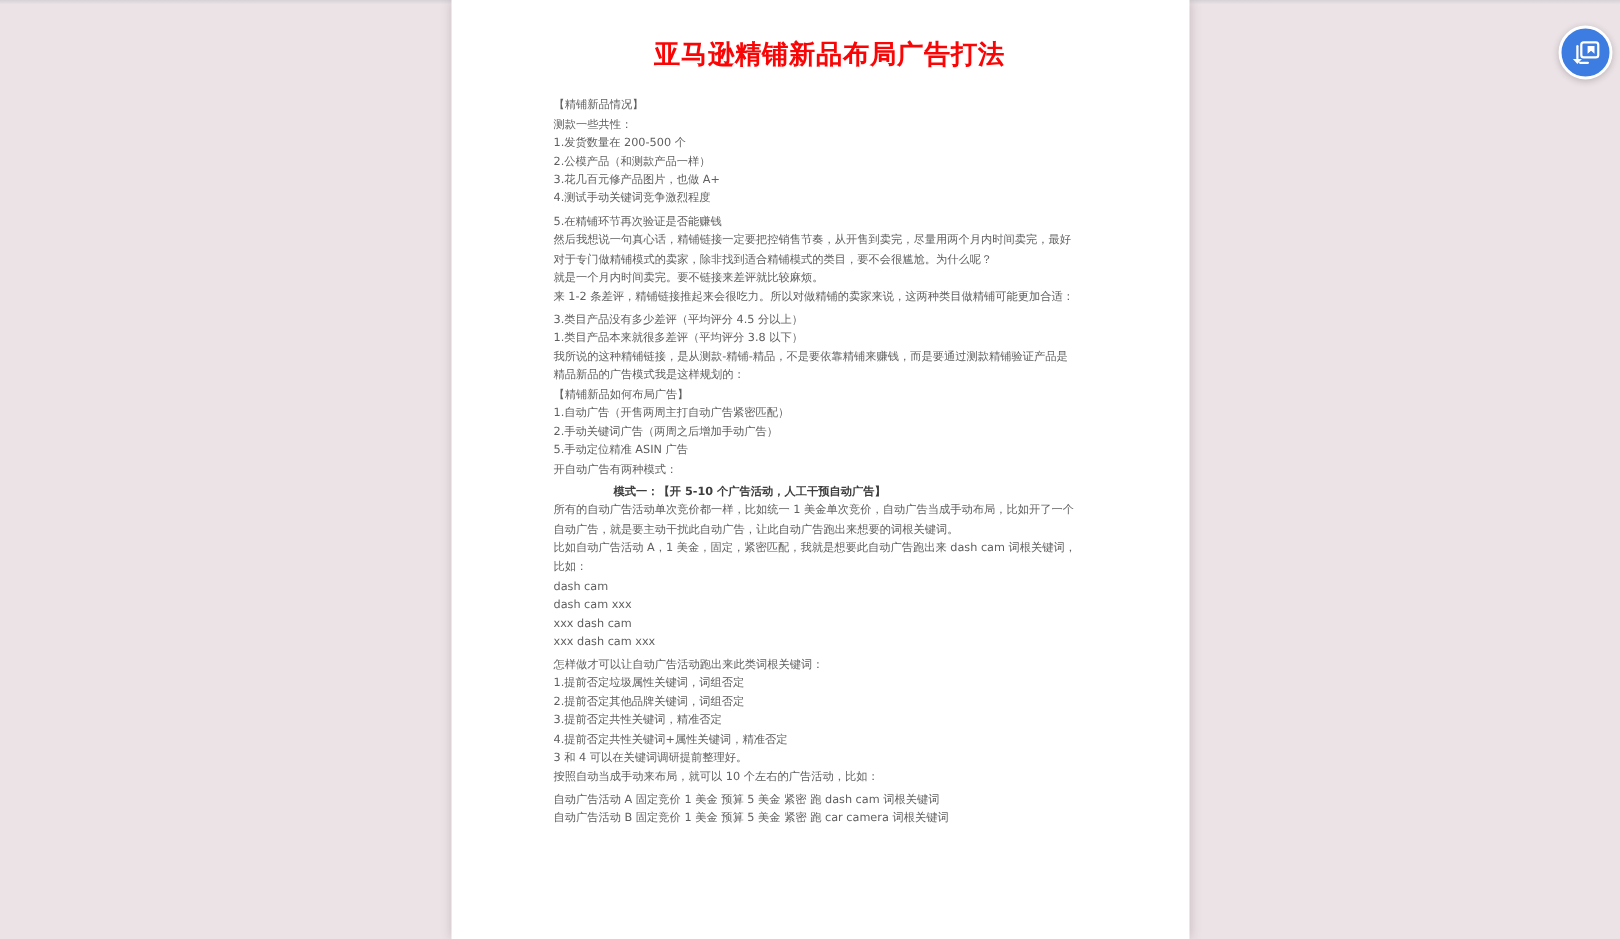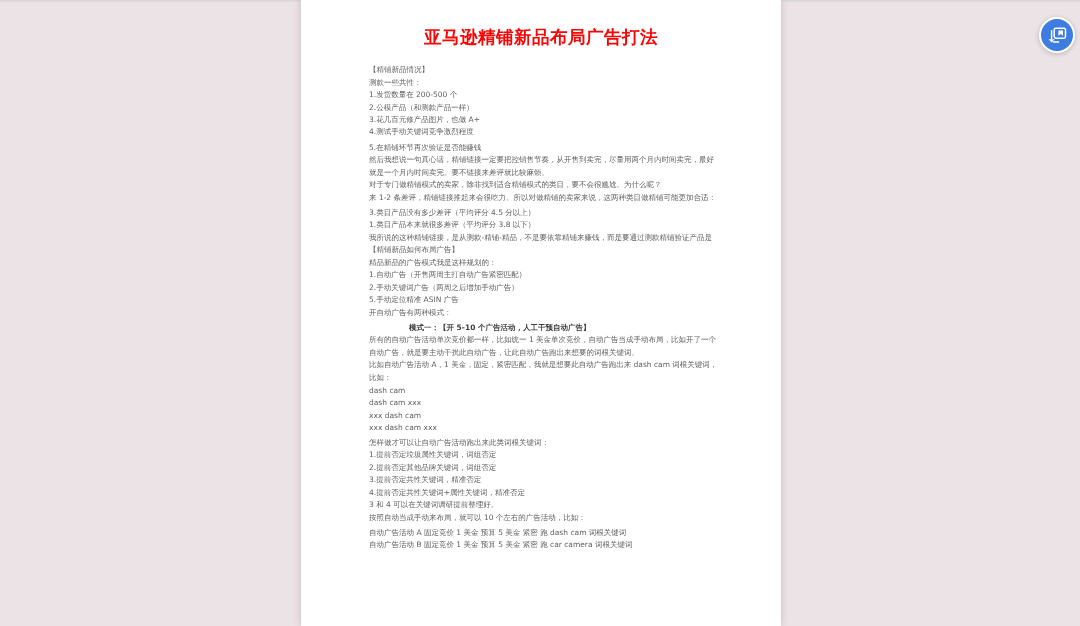--- a/index.html
+++ b/index.html
@@ -9,20 +9,21 @@
     font-family:"DejaVu Sans",sans-serif;
   }
   .top-edge{
     position:absolute;top:0;left:0;right:0;height:3px;
     background:linear-gradient(#d6d2d6,#ece3e6);
   }
   .page{
     position:absolute;left:301px;top:0;width:480px;height:626px;
     background:#ffffff;
     box-shadow:0 0 7px rgba(110,90,100,.30);
+    padding-left:12px;
   }
   .doc-title{
     margin:27px 10px 0;
     text-align:center;
     color:#fa0505;
     font-size:17.5px;
     font-weight:bold;
     letter-spacing:.5px;
     line-height:20px;
   }
@@ -59,28 +60,28 @@
   <h1 class="doc-title">亚马逊精铺新品布局广告打法</h1>
   <div class="content">
       <div class="line">【精铺新品情况】</div>
       <div class="line">测款一些共性：</div>
       <div class="line">1.发货数量在 200-500 个</div>
       <div class="line">2.公模产品（和测款产品一样）</div>
       <div class="line">3.花几百元修产品图片，也做 A+</div>
       <div class="line">4.测试手动关键词竞争激烈程度</div>
       <div class="line gap">5.在精铺环节再次验证是否能赚钱</div>
       <div class="line">然后我想说一句真心话，精铺链接一定要把控销售节奏，从开售到卖完，尽量用两个月内时间卖完，最好</div>
+      <div class="line">对于专门做精铺模式的卖家，除非找到适合精铺模式的类目，要不会很尴尬。为什么呢？</div>
       <div class="line">就是一个月内时间卖完。要不链接来差评就比较麻烦。</div>
-      <div class="line">对于专门做精铺模式的卖家，除非找到适合精铺模式的类目，要不会很尴尬。为什么呢？</div>
       <div class="line">来 1-2 条差评，精铺链接推起来会很吃力。所以对做精铺的卖家来说，这两种类目做精铺可能更加合适：</div>
       <div class="line gap">3.类目产品没有多少差评（平均评分 4.5 分以上）</div>
       <div class="line">1.类目产品本来就很多差评（平均评分 3.8 以下）</div>
       <div class="line">我所说的这种精铺链接，是从测款-精铺-精品，不是要依靠精铺来赚钱，而是要通过测款精铺验证产品是</div>
+      <div class="line">精品新品的广告模式我是这样规划的：</div>
       <div class="line">【精铺新品如何布局广告】</div>
-      <div class="line">精品新品的广告模式我是这样规划的：</div>
       <div class="line">1.自动广告（开售两周主打自动广告紧密匹配）</div>
       <div class="line">2.手动关键词广告（两周之后增加手动广告）</div>
       <div class="line">5.手动定位精准 ASIN 广告</div>
       <div class="line">开自动广告有两种模式：</div>
       <div class="line bold gap">模式一：【开 5-10 个广告活动，人工干预自动广告】</div>
       <div class="line">所有的自动广告活动单次竞价都一样，比如统一 1 美金单次竞价，自动广告当成手动布局，比如开了一个</div>
       <div class="line">自动广告，就是要主动干扰此自动广告，让此自动广告跑出来想要的词根关键词。</div>
       <div class="line">比如自动广告活动 A，1 美金，固定，紧密匹配，我就是想要此自动广告跑出来 dash cam 词根关键词，</div>
       <div class="line">比如：</div>
       <div class="line">dash cam</div>

